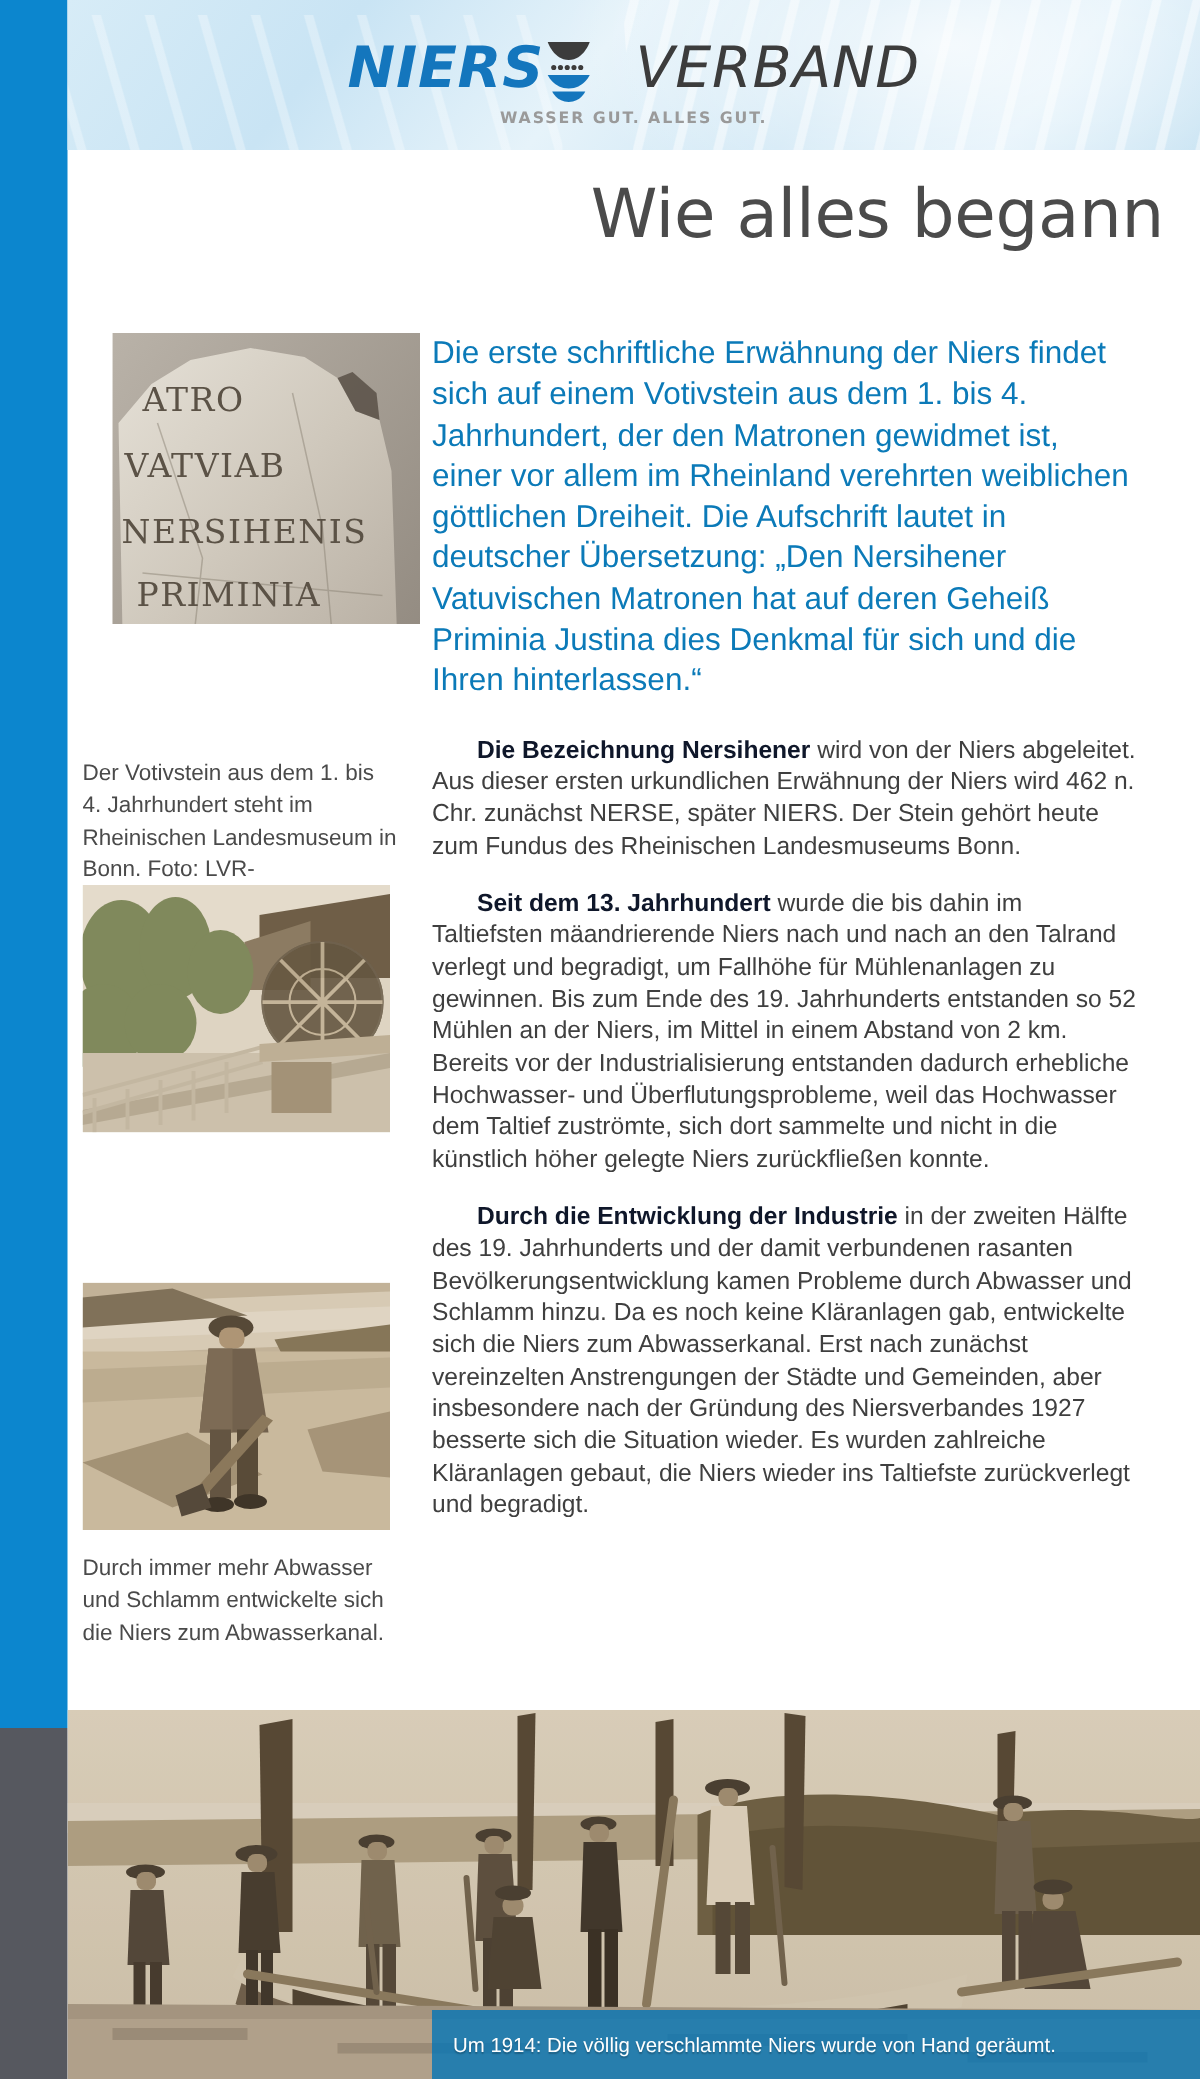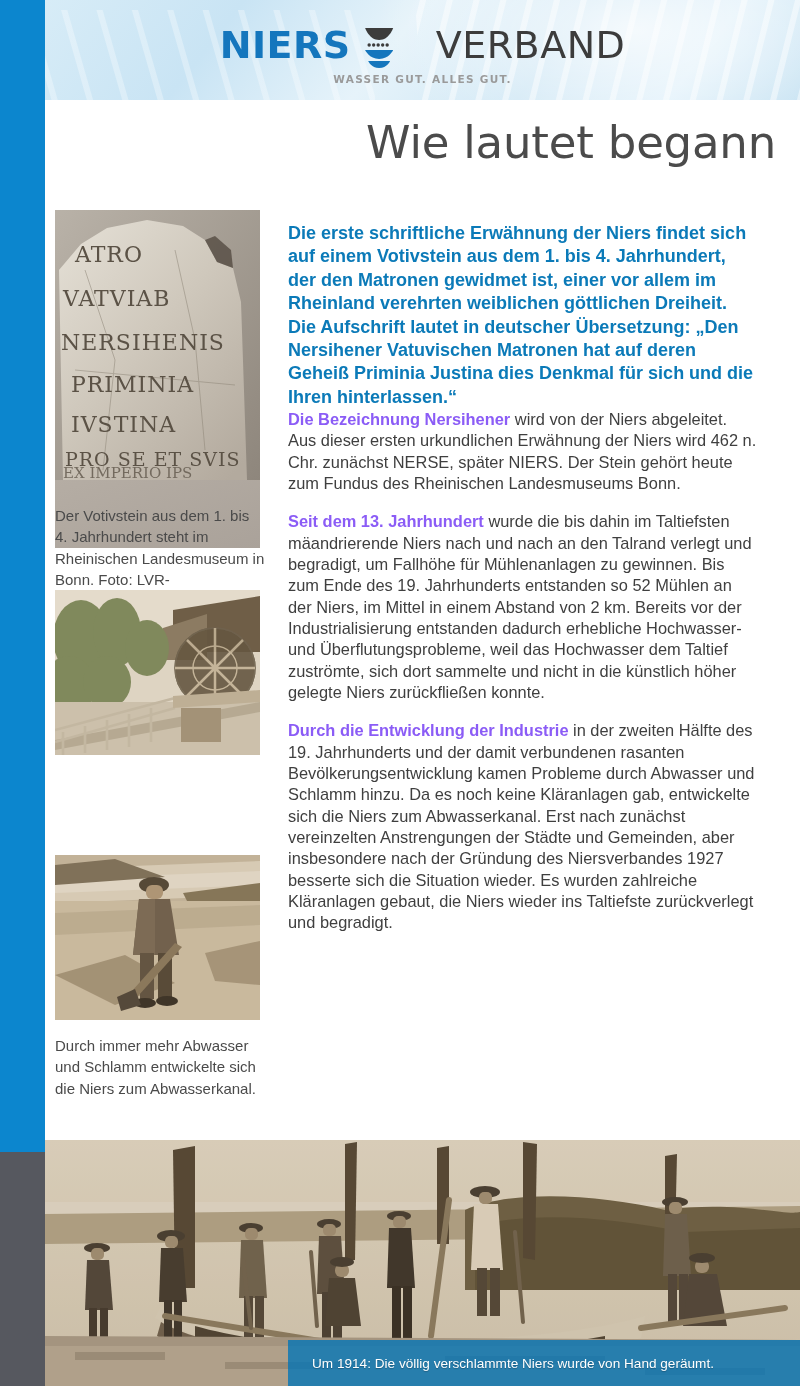--- a/index.html
+++ b/index.html
@@ -59,21 +59,22 @@
     opacity: 0.7;
   }
   .logo-wrap {
     position: absolute; left: 50%; top: 22px;
     transform: translateX(-50%);
     text-align: center;
     white-space: nowrap;
   }
   .logo-line {
     display: flex; align-items: center; justify-content: center;
-    gap: 12px;
+    gap: 0px;
+    font-style: italic;
   }
   .logo-niers {
     font-family: "DejaVu Sans", sans-serif;
     font-size: 38px; font-weight: 700; letter-spacing: 0.5px;
     color: #1476bd; line-height: 1;
   }
   .logo-verband {
     font-family: "DejaVu Sans", sans-serif;
     font-size: 38px; font-weight: 400; letter-spacing: 0.5px;
     color: #3c3c3c; line-height: 1; margin-left: 28px;
@@ -106,57 +107,57 @@
     overflow: hidden;
   }
   .cap {
     position: absolute; left: 55px;
     width: 210px;
     font-size: 15px; line-height: 1.42;
     color: #4a4a4a;
   }
 
   
-  #photo-stone { top: 210px; height: 338px;
-    background: linear-gradient(160deg,#cfc9c0 0%,#bdb5ab 40%,#aaa29a 100%); }
+  #photo-stone { top: 222px; height: 194px;
+    background: linear-gradient(160deg,#cfc9c0 0%,#bdb5ab 40%,#aaa29a 100%); margin-left: 20px; }
   #photo-mill  { top: 590px; height: 165px; }
   #photo-mud   { top: 855px; height: 165px; }
 
   
   .textcol {
     position: absolute; left: 288px; top: 222px;
     width: 470px;
   }
   .para {
     font-size: 16.4px; line-height: 1.30;
     color: #3f3f3f;
     margin-bottom: 17px;
     text-align: left;
   }
   .para.lead {
-    color: #0b7ab8; font-weight: 700;
-    font-size: 18px; line-height: 1.30;
-    margin-bottom: 0;
-  }
-  .para b { color: #8b5cf6; font-weight: 700; }
+    color: #0b7ab8; font-weight: 400;
+    font-size: 21px; line-height: 1.30;
+    margin-bottom: 22px;
+  }
+  .para b { color: #0f172a; font-weight: 700; margin-left: 30px; }
 
   
   #photo-crew {
     position: absolute; left: 45px; top: 1140px;
     width: 755px; height: 246px;
     overflow: hidden;
   }
   .bottom-caption {
     position: absolute; left: 288px; top: 1340px;
     width: 512px; height: 46px;
     background: rgba(0,116,183,0.78);
     display: flex; align-items: center;
   }
   .bottom-caption span {
-    color: #ffffff; font-size: 13.6px; padding-left: 24px;
+    color: #ffffff; font-size: 13.6px; padding-left: 14px;
     text-shadow: 0 1px 1px rgba(0,0,0,0.25);
   }
 </style>
 </head>
 <body>
 
 <div id="page">
 
   <div class="rail-blue"></div>
   <div class="rail-gray"></div>
@@ -181,21 +182,21 @@
             <path d="M6 26 H34 C34 26 30 35 20 35 C10 35 6 26 6 26 Z" fill="#1476bd"></path>
             <path d="M9 37 H31 C31 37 28 44 20 44 C12 44 9 37 9 37 Z" fill="#1476bd"></path>
           </svg>
         </span>
         <span class="logo-verband">VERBAND</span>
       </div>
       <div class="logo-tagline">WASSER GUT. ALLES GUT.</div>
     </div>
   </div>
 
-  <h1 class="page-title">Wie lautet begann</h1>
+  <h1 class="page-title">Wie alles begann</h1>
 
   <div class="photo" id="photo-stone">
     <svg viewBox="0 0 205 270" width="205" height="270" preserveAspectRatio="none" aria-hidden="true">
       <defs>
         <linearGradient id="stoneBG" x1="0" y1="0" x2="1" y2="1">
           <stop offset="0%" stop-color="#b9b2a8"></stop>
             <stop offset="100%" stop-color="#8e867c"></stop>
         </linearGradient>
         <linearGradient id="stoneFace" x1="0.1" y1="0" x2="0.9" y2="1">
           <stop offset="0%" stop-color="#e3ded4"></stop>

